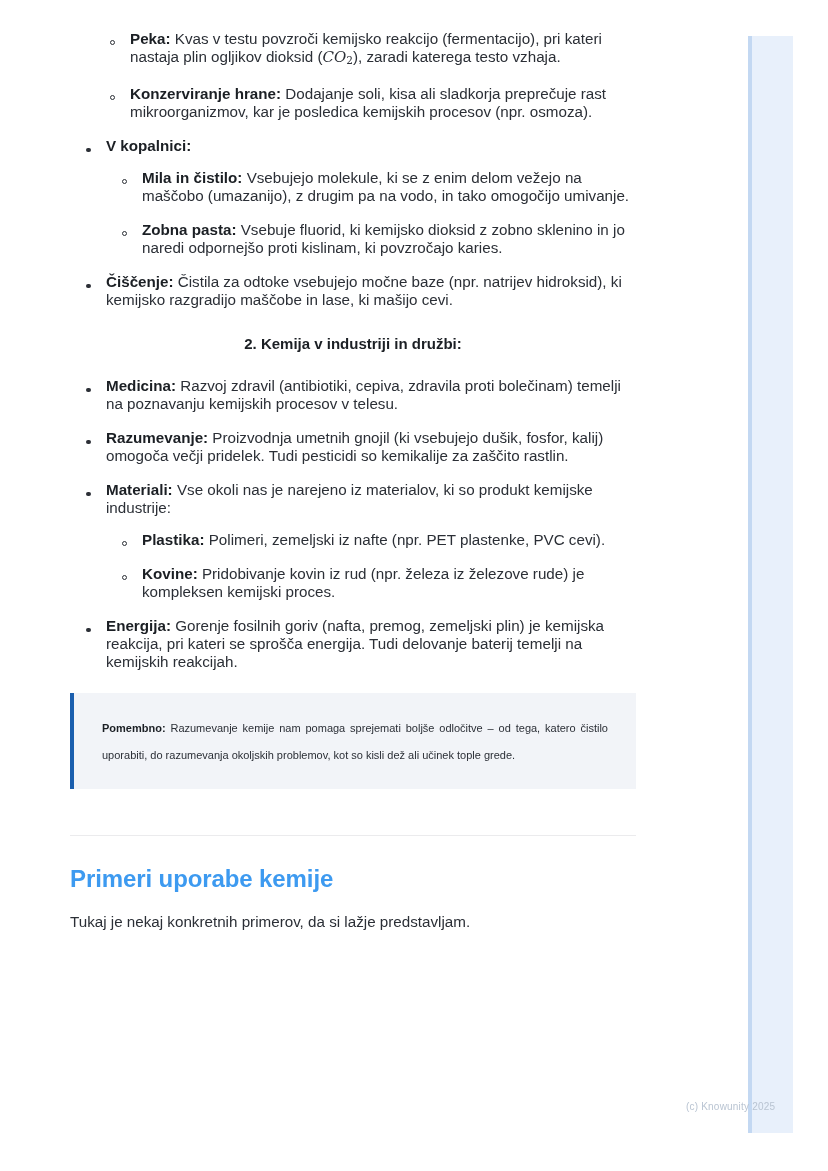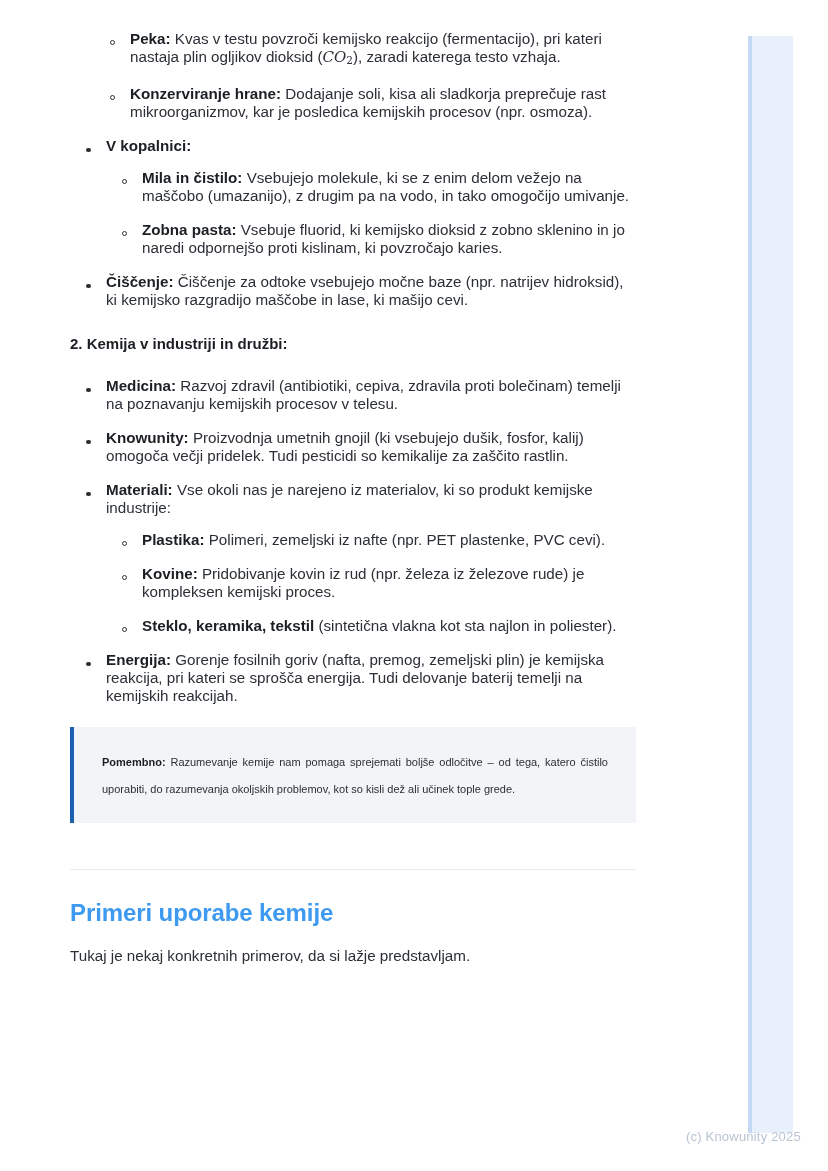--- a/index.html
+++ b/index.html
@@ -89,20 +89,21 @@
 
   .sublist-wrap { margin-top: 14px; }
 
   
   .sec-head {
     font-size: 15px;
     font-weight: 700;
     color: #1b1f24;
     line-height: 22px;
     margin: 24px 0 22px 0;
+    text-align: center;
   }
 
   
   .math {
     font-family: "DejaVu Serif", "Liberation Serif", serif;
     font-style: italic;
     font-size: 15px;
   }
   .math sub {
     font-style: normal;
@@ -152,22 +153,22 @@
     padding-left: 70px;
     font-size: 15.2px;
     line-height: 24px;
     color: #2b2f36;
   }
 
   
   #watermark {
     position: absolute;
     left: 686px;
-    top: 1129px;
-    font-size: 13px;
+    top: 1101px;
+    font-size: 10px;
     color: #b9c4d2;
     letter-spacing: 0.2px;
     white-space: nowrap;
     font-family: "Liberation Sans", sans-serif;
   }
 </style>
 </head>
 <body>
 
 <div id="side-strip"></div>
@@ -198,53 +199,50 @@
               <span class="bold">Mila in čistilo:</span><span> Vsebujejo molekule, ki se z enim delom vežejo na maščobo (umazanijo), z drugim pa na vodo, in tako omogočijo umivanje.</span>
             </li>
             <li class="l2" style="margin-left:12px;margin-bottom:0;">
               <span class="bold">Zobna pasta:</span><span> Vsebuje fluorid, ki kemijsko dioksid z zobno sklenino in jo naredi odpornejšo proti kislinam, ki povzročajo karies.</span>
             </li>
           </ul>
         </div>
       </li>
 
       <li class="l1" style="margin-top:16px;">
-        <span class="bold">Čiščenje:</span><span> Čiščenje za odtoke vsebujejo močne baze (npr. natrijev hidroksid), ki kemijsko razgradijo maščobe in lase, ki mašijo cevi.</span>
+        <span class="bold">Čiščenje:</span><span> Čistila za odtoke vsebujejo močne baze (npr. natrijev hidroksid), ki kemijsko razgradijo maščobe in lase, ki mašijo cevi.</span>
       </li>
     </ul>
   </div>
 
   <div class="block">
     <div class="sec-head">2. Kemija v industriji in družbi:</div>
   </div>
 
   <div class="block">
     <ul class="lvl1">
 
       <li class="l1">
         <span class="bold">Medicina:</span><span> Razvoj zdravil (antibiotiki, cepiva, zdravila proti bolečinam) temelji na poznavanju kemijskih procesov v telesu.</span>
       </li>
 
       <li class="l1">
-        <span class="bold">Knowunity:</span><span> Proizvodnja umetnih gnojil (ki vsebujejo dušik, fosfor, kalij) omogoča večji pridelek. Tudi pesticidi so kemikalije za zaščito rastlin.</span>
+        <span class="bold">Razumevanje:</span><span> Proizvodnja umetnih gnojil (ki vsebujejo dušik, fosfor, kalij) omogoča večji pridelek. Tudi pesticidi so kemikalije za zaščito rastlin.</span>
       </li>
 
       <li class="l1 tight">
         <span class="bold">Materiali:</span><span> Vse okoli nas je narejeno iz materialov, ki so produkt kemijske industrije:</span>
         <div class="sublist-wrap">
           <ul class="lvl2">
             <li class="l2" style="margin-left:12px;">
               <span class="bold">Plastika:</span><span> Polimeri, zemeljski iz nafte (npr. PET plastenke, PVC cevi).</span>
             </li>
             <li class="l2" style="margin-left:12px;">
               <span class="bold">Kovine:</span><span> Pridobivanje kovin iz rud (npr. železa iz železove rude) je kompleksen kemijski proces.</span>
             </li>
-            <li class="l2" style="margin-left:12px;margin-bottom:0;">
-              <span class="bold">Steklo, keramika, tekstil</span><span> (sintetična vlakna kot sta najlon in poliester).</span>
-            </li>
           </ul>
         </div>
       </li>
 
       <li class="l1" style="margin-top:16px;margin-bottom:0;">
         <span class="bold">Energija:</span><span> Gorenje fosilnih goriv (nafta, premog, zemeljski plin) je kemijska reakcija, pri kateri se sprošča energija. Tudi delovanje baterij temelji na kemijskih reakcijah.</span>
       </li>
 
     </ul>
   </div>

